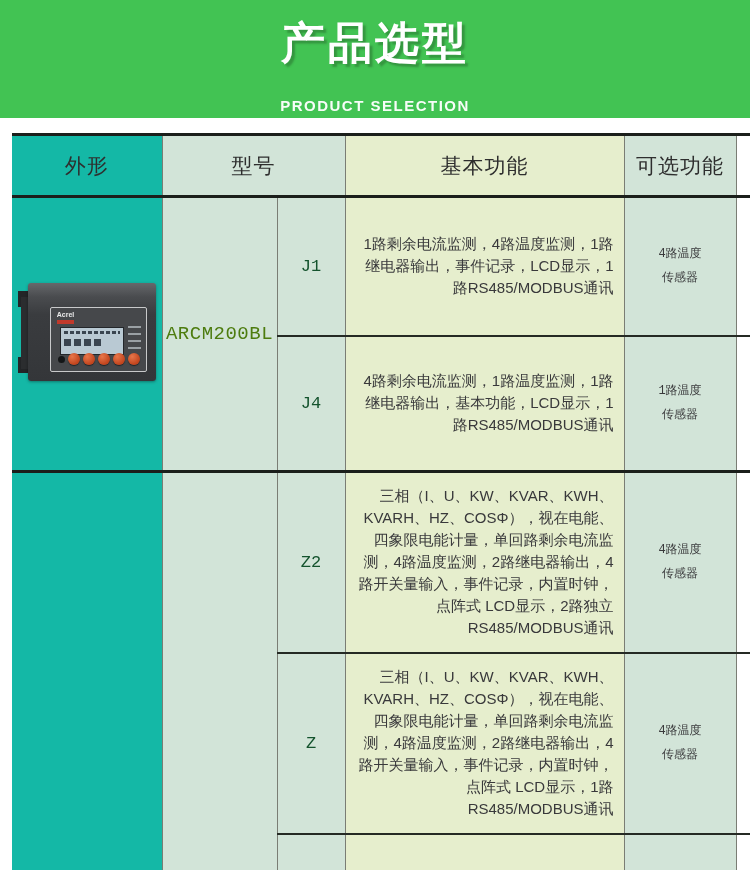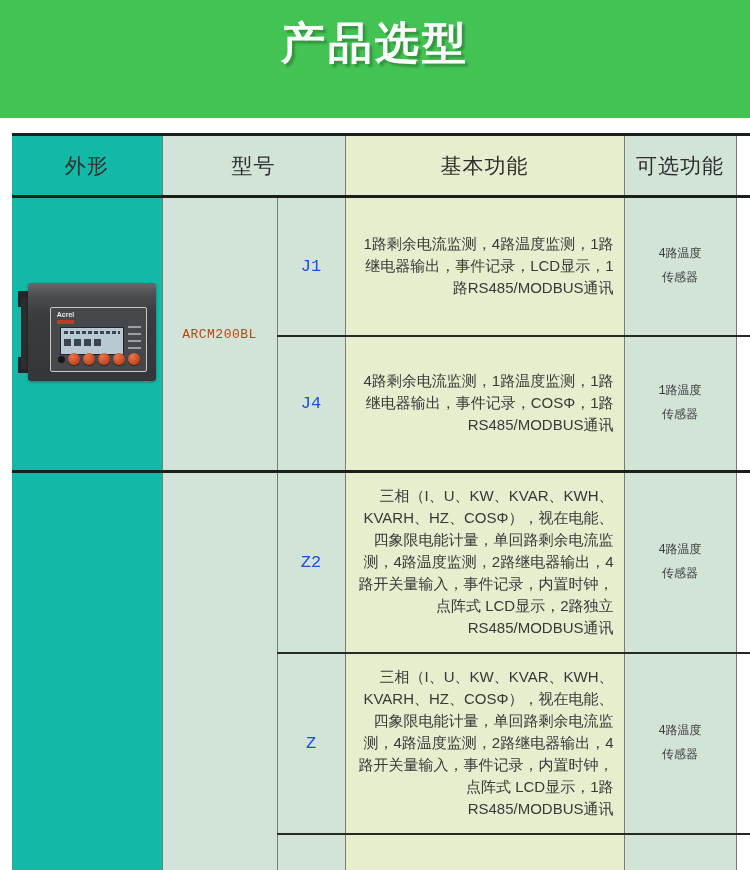--- a/index.html
+++ b/index.html
@@ -12,21 +12,20 @@
     color: #39393b;
   }
 
   
   .banner {
     position: absolute; left: 0; top: 0;
     width: 750px; height: 118px;
     background: #42c353;
     display: flex; flex-direction: column; align-items: center; justify-content: flex-start;
     padding-top: 13px;
-    gap: 24px;
   }
   .banner-title {
     font-size: 44px; font-weight: bold; color: #ffffff;
     letter-spacing: 3px;
     text-shadow: 3px 3px 2px rgba(35, 95, 40, 0.45);
     line-height: 60px;
   }
   .banner-subtitle {
     margin-top: 24px;
     font-size: 15px; font-weight: 600; color: rgba(255,255,255,0.96);
@@ -63,23 +62,23 @@
   tr.r-j1 td { height: 139px; }
   tr.r-j4 td { height: 136px; }
   tr.r-z2 td { height: 181px; }
   tr.r-z  td { height: 181px; }
   tr.r-cut td { height: 40px; }
 
   td.div2 { border-bottom: 2px solid #252a24; }   
   td.div3 { border-bottom: 3px solid #1b1f1b; }   
 
   td.model-cell {
-    text-align: center; font-size: 13px; color: #c2410c; letter-spacing: 0.5px;
-  }
-  td.variant-cell { text-align: center; font-size: 17px; color: #1d4ed8; }
+    text-align: center; font-size: 19px; color: #4d7c0f; letter-spacing: 0.5px;
+  }
+  td.variant-cell { text-align: center; font-size: 17px; color: #14532d; }
   td.basic-cell {
     padding: 8px 10px; font-size: 15px; line-height: 22px;
     color: #39393b; text-align: right;
   }
   td.opt-cell {
     padding: 0 30px; font-size: 12px; line-height: 24px;
     color: #39393b; text-align: center;
   }
 
   
@@ -194,21 +193,21 @@
       </td>
       <td class="c-teal model-cell div3" rowspan="2">ARCM200BL</td>
       <td class="c-teal variant-cell div2">J1</td>
       <td class="c-yellow basic-cell div2">1路剩余电流监测，4路温度监测，1路继电器输出，事件记录，LCD显示，1路RS485/MODBUS通讯</td>
       <td class="c-teal opt-cell div2">4路温度传感器</td>
       <td class="edge-r div2"></td>
     </tr>
 
     <tr class="r-j4">
       <td class="c-teal variant-cell div3">J4</td>
-      <td class="c-yellow basic-cell div3">4路剩余电流监测，1路温度监测，1路继电器输出，事件记录，COSΦ，1路RS485/MODBUS通讯</td>
+      <td class="c-yellow basic-cell div3">4路剩余电流监测，1路温度监测，1路继电器输出，基本功能，LCD显示，1路RS485/MODBUS通讯</td>
       <td class="c-teal opt-cell div3">1路温度传感器</td>
       <td class="edge-r div3"></td>
     </tr>
 
     <tr class="r-z2">
       <td class="c-white edge-l" rowspan="3"></td>
       <td class="c-teal model-cell" rowspan="3"></td>
       <td class="c-teal variant-cell div2">Z2</td>
       <td class="c-yellow basic-cell div2">三相（I、U、KW、KVAR、KWH、KVARH、HZ、COSΦ），视在电能、四象限电能计量，单回路剩余电流监测，4路温度监测，2路继电器输出，4路开关量输入，事件记录，内置时钟，点阵式 LCD显示，2路独立RS485/MODBUS通讯</td>
       <td class="c-teal opt-cell div2">4路温度传感器</td>

